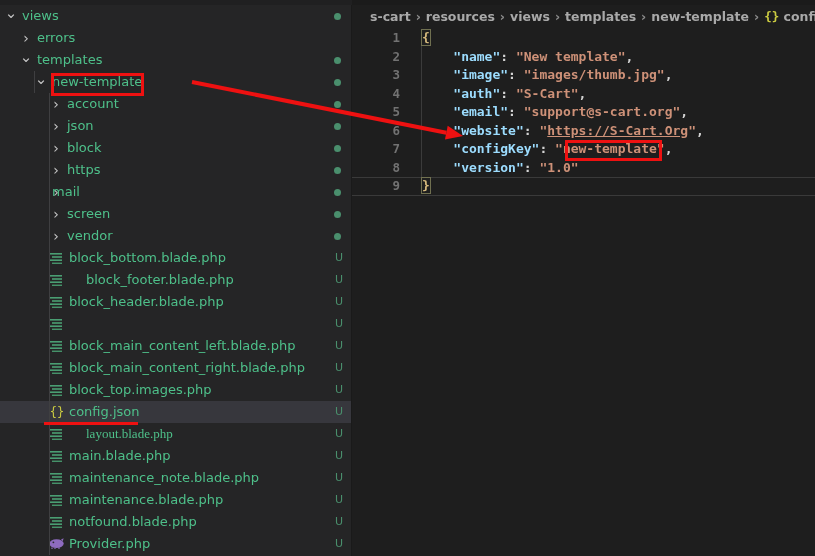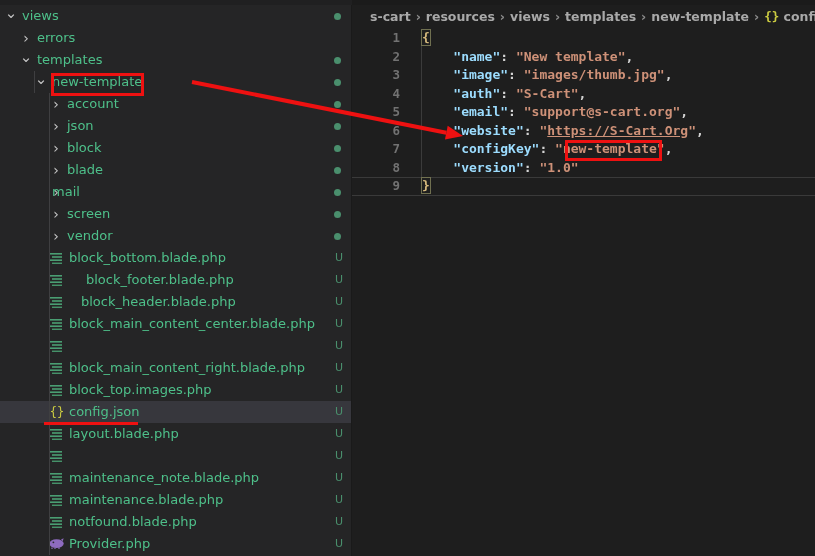--- a/index.html
+++ b/index.html
@@ -247,21 +247,21 @@
         <span class="label folder" style="left: 67px;">json</span>
         <span class="dot"></span>
       </div>
       <div class="tree-row">
         <span class="twisty" style="left: 49px; font-size: 14px;">›</span>
         <span class="label folder" style="left: 67px;">block</span>
         <span class="dot"></span>
       </div>
       <div class="tree-row">
         <span class="twisty" style="left: 49px; font-size: 14px;">›</span>
-        <span class="label folder" style="left: 67px;">blade</span>
+        <span class="label folder" style="left: 67px;">https</span>
         <span class="dot"></span>
       </div>
       <div class="tree-row">
         <span class="twisty" style="left: 49px; font-size: 14px;">›</span>
         <span class="label folder" style="left: 52px;">mail</span>
         <span class="dot"></span>
       </div>
       <div class="tree-row">
         <span class="twisty" style="left: 49px; font-size: 14px;">›</span>
         <span class="label folder" style="left: 67px;">screen</span>
@@ -298,44 +298,44 @@
       </div>
       <div class="tree-row">
         <span class="ico" style="left: 49px;">
           <svg width="13" height="12" viewBox="0 0 13 12">
             <rect x="0" y="1" width="13" height="1.6" fill="#4a9e72"></rect>
             <rect x="3" y="4.2" width="10" height="1.6" fill="#4a9e72"></rect>
             <rect x="0" y="7.4" width="13" height="1.6" fill="#4a9e72"></rect>
             <rect x="3" y="10.6" width="10" height="1.3" fill="#4a9e72"></rect>
           </svg>
         </span>
-        <span class="label file" style="left: 69px; margin-left: 12px;">block_header.blade.php</span>
-        <span class="badge">U</span>
-      </div>
-      <div class="tree-row">
-        <span class="ico" style="left: 49px;">
-          <svg width="13" height="12" viewBox="0 0 13 12">
-            <rect x="0" y="1" width="13" height="1.6" fill="#4a9e72"></rect>
-            <rect x="3" y="4.2" width="10" height="1.6" fill="#4a9e72"></rect>
-            <rect x="0" y="7.4" width="13" height="1.6" fill="#4a9e72"></rect>
-            <rect x="3" y="10.6" width="10" height="1.3" fill="#4a9e72"></rect>
-          </svg>
-        </span>
-        <span class="label file" style="left: 69px;">block_main_content_center.blade.php</span>
-        <span class="badge">U</span>
-      </div>
-      <div class="tree-row">
-        <span class="ico" style="left: 49px;">
-          <svg width="13" height="12" viewBox="0 0 13 12">
-            <rect x="0" y="1" width="13" height="1.6" fill="#4a9e72"></rect>
-            <rect x="3" y="4.2" width="10" height="1.6" fill="#4a9e72"></rect>
-            <rect x="0" y="7.4" width="13" height="1.6" fill="#4a9e72"></rect>
-            <rect x="3" y="10.6" width="10" height="1.3" fill="#4a9e72"></rect>
-          </svg>
-        </span>
+        <span class="label file" style="left: 69px;">block_header.blade.php</span>
+        <span class="badge">U</span>
+      </div>
+      <div class="tree-row">
+        <span class="ico" style="left: 49px;">
+          <svg width="13" height="12" viewBox="0 0 13 12">
+            <rect x="0" y="1" width="13" height="1.6" fill="#4a9e72"></rect>
+            <rect x="3" y="4.2" width="10" height="1.6" fill="#4a9e72"></rect>
+            <rect x="0" y="7.4" width="13" height="1.6" fill="#4a9e72"></rect>
+            <rect x="3" y="10.6" width="10" height="1.3" fill="#4a9e72"></rect>
+          </svg>
+        </span>
+        <span class="badge">U</span>
+      </div>
+      <div class="tree-row">
+        <span class="ico" style="left: 49px;">
+          <svg width="13" height="12" viewBox="0 0 13 12">
+            <rect x="0" y="1" width="13" height="1.6" fill="#4a9e72"></rect>
+            <rect x="3" y="4.2" width="10" height="1.6" fill="#4a9e72"></rect>
+            <rect x="0" y="7.4" width="13" height="1.6" fill="#4a9e72"></rect>
+            <rect x="3" y="10.6" width="10" height="1.3" fill="#4a9e72"></rect>
+          </svg>
+        </span>
+        <span class="label file" style="left: 69px;">block_main_content_left.blade.php</span>
         <span class="badge">U</span>
       </div>
       <div class="tree-row">
         <span class="ico" style="left: 49px;">
           <svg width="13" height="12" viewBox="0 0 13 12">
             <rect x="0" y="1" width="13" height="1.6" fill="#4a9e72"></rect>
             <rect x="3" y="4.2" width="10" height="1.6" fill="#4a9e72"></rect>
             <rect x="0" y="7.4" width="13" height="1.6" fill="#4a9e72"></rect>
             <rect x="3" y="10.6" width="10" height="1.3" fill="#4a9e72"></rect>
           </svg>
@@ -362,32 +362,33 @@
       </div>
       <div class="tree-row">
         <span class="ico" style="left: 49px;">
           <svg width="13" height="12" viewBox="0 0 13 12">
             <rect x="0" y="1" width="13" height="1.6" fill="#4a9e72"></rect>
             <rect x="3" y="4.2" width="10" height="1.6" fill="#4a9e72"></rect>
             <rect x="0" y="7.4" width="13" height="1.6" fill="#4a9e72"></rect>
             <rect x="3" y="10.6" width="10" height="1.3" fill="#4a9e72"></rect>
           </svg>
         </span>
-        <span class="label file" style="left: 69px;">layout.blade.php</span>
-        <span class="badge">U</span>
-      </div>
-      <div class="tree-row">
-        <span class="ico" style="left: 49px;">
-          <svg width="13" height="12" viewBox="0 0 13 12">
-            <rect x="0" y="1" width="13" height="1.6" fill="#4a9e72"></rect>
-            <rect x="3" y="4.2" width="10" height="1.6" fill="#4a9e72"></rect>
-            <rect x="0" y="7.4" width="13" height="1.6" fill="#4a9e72"></rect>
-            <rect x="3" y="10.6" width="10" height="1.3" fill="#4a9e72"></rect>
-          </svg>
-        </span>
+        <span class="label file" style="left: 86px; font-family: Liberation Serif, serif;">layout.blade.php</span>
+        <span class="badge">U</span>
+      </div>
+      <div class="tree-row">
+        <span class="ico" style="left: 49px;">
+          <svg width="13" height="12" viewBox="0 0 13 12">
+            <rect x="0" y="1" width="13" height="1.6" fill="#4a9e72"></rect>
+            <rect x="3" y="4.2" width="10" height="1.6" fill="#4a9e72"></rect>
+            <rect x="0" y="7.4" width="13" height="1.6" fill="#4a9e72"></rect>
+            <rect x="3" y="10.6" width="10" height="1.3" fill="#4a9e72"></rect>
+          </svg>
+        </span>
+        <span class="label file" style="left: 69px;">main.blade.php</span>
         <span class="badge">U</span>
       </div>
       <div class="tree-row">
         <span class="ico" style="left: 49px;">
           <svg width="13" height="12" viewBox="0 0 13 12">
             <rect x="0" y="1" width="13" height="1.6" fill="#4a9e72"></rect>
             <rect x="3" y="4.2" width="10" height="1.6" fill="#4a9e72"></rect>
             <rect x="0" y="7.4" width="13" height="1.6" fill="#4a9e72"></rect>
             <rect x="3" y="10.6" width="10" height="1.3" fill="#4a9e72"></rect>
           </svg>

